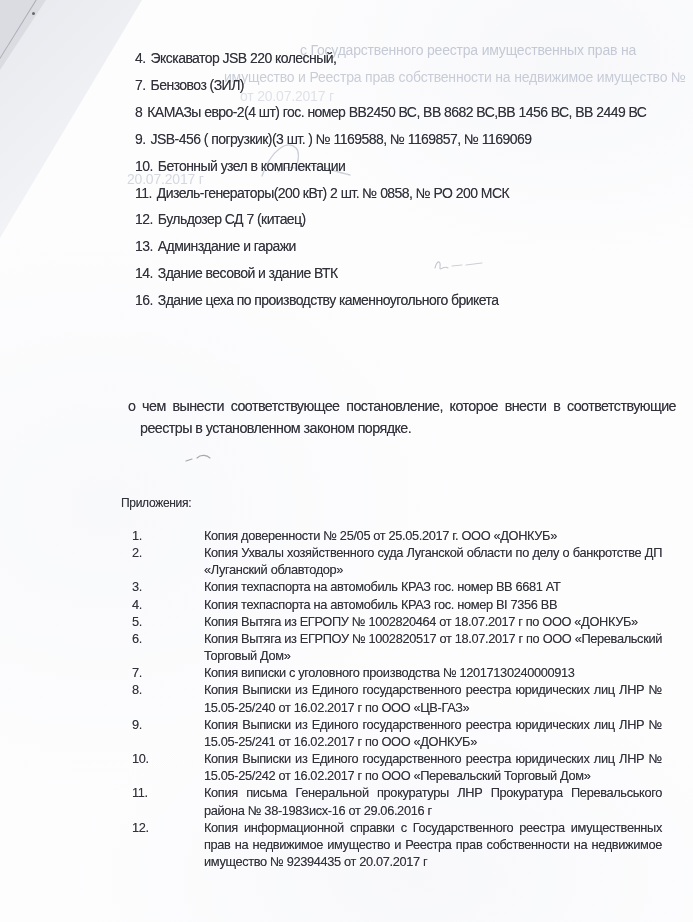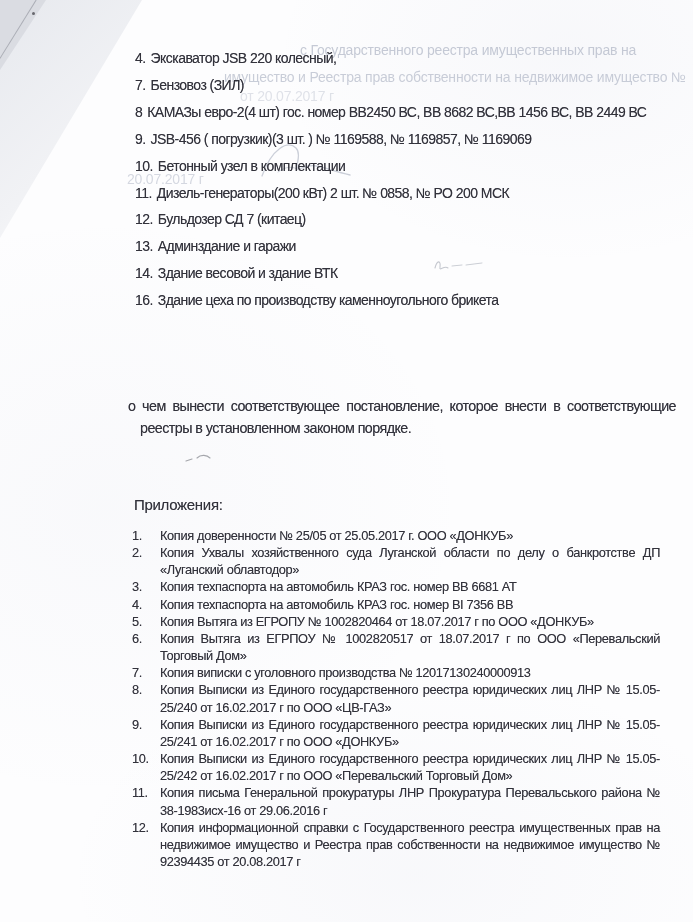--- a/index.html
+++ b/index.html
@@ -69,32 +69,32 @@
   .closing-paragraph {
     position:absolute; left:128px; top:396px; width:536px;
     padding-left:12px; text-indent:-12px; box-sizing:content-box;
     font-size:14.3px; letter-spacing:-0.55px; line-height:21.5px;
     text-align:justify;
     text-shadow: 0 0 0.5px rgba(45,45,58,0.55);
   }
 
   
   .attachments-heading {
-    position:absolute; left:134px; top:496px;
-    font-size:15px; letter-spacing:-0.3px;
+    position:absolute; left:121px; top:496px;
+    font-size:12px; letter-spacing:-0.3px;
     text-shadow: 0 0 0.5px rgba(45,45,58,0.5);
   }
   .attachments-list {
     position:absolute; left:132px; top:527px; width:530px;
     font-size:12.8px; letter-spacing:-0.35px; line-height:17.15px;
     text-shadow: 0 0 0.5px rgba(45,45,58,0.5);
   }
   .attach-item { display:flex; }
   .a-num { flex:0 0 28px; width:28px; }
-  .a-txt { width:500px; text-align:justify; }
+  .a-txt { width:500px; text-align:justify;margin-left:44px; }
 </style>
 </head>
 <body>
 
 <div class="scan-page">
 
   <div class="corner-shade-outer"></div>
   <div class="corner-shade-inner"></div>
   <div class="corner-crease"></div>
   <div class="ink-speck"></div>
@@ -201,17 +201,17 @@
         <span class="a-txt">Копия Выписки из Единого государственного реестра юридических лиц ЛНР № 15.05-25/242 от 16.02.2017 г по ООО «Перевальский Торговый Дом»</span>
       </div>
 
       <div class="attach-item">
         <span class="a-num">11.</span>
         <span class="a-txt">Копия письма Генеральной прокуратуры ЛНР  Прокуратура Перевальського района № 38-1983исх-16 от 29.06.2016 г</span>
       </div>
 
       <div class="attach-item">
         <span class="a-num">12.</span>
-        <span class="a-txt">Копия информационной справки с Государственного реестра имущественных прав на недвижимое имущество и Реестра прав собственности на недвижимое имущество № 92394435 от 20.08.2017 г</span>
+        <span class="a-txt">Копия информационной справки с Государственного реестра имущественных прав на недвижимое имущество и Реестра прав собственности на недвижимое имущество № 92394435 от 20.07.2017 г</span>
       </div>
     </div>
 
 </div>
 
 </body></html>

